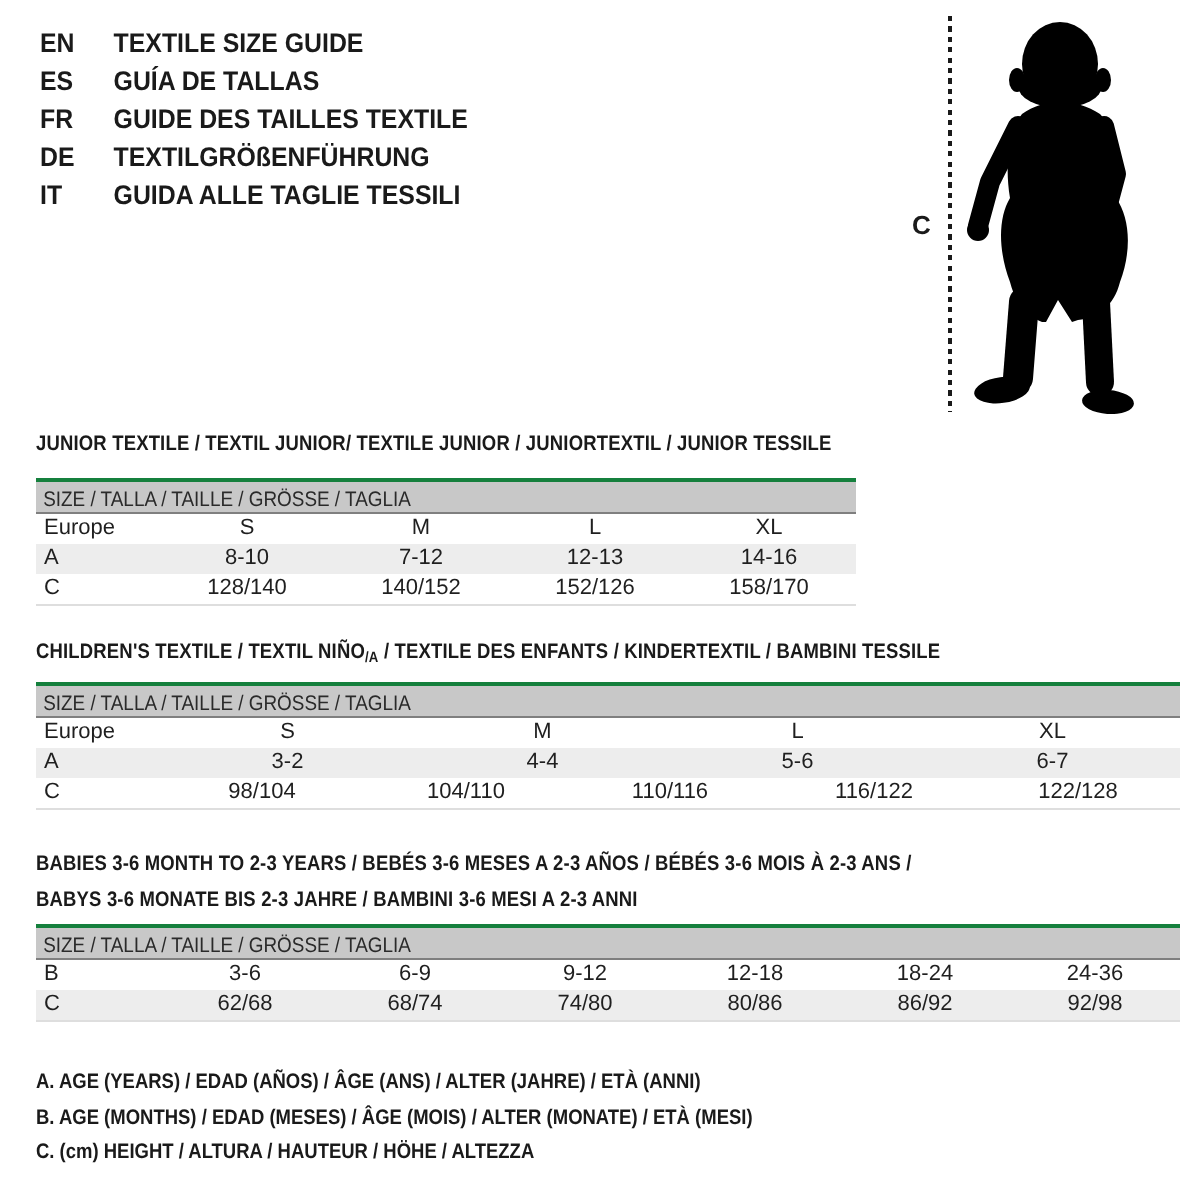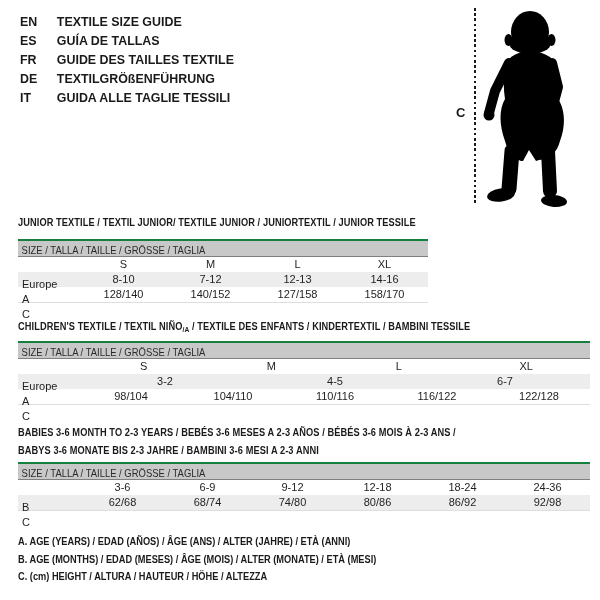--- a/index.html
+++ b/index.html
@@ -42,21 +42,21 @@
   .size-bar {
     height:15px; line-height:15px; background:#c8c8c8;
     border-top:2px solid #15803d; border-bottom:1px solid #7f7f7f;
   }
   .size-bar-text {
     display:inline-block; transform:scaleX(0.9); transform-origin:0 50%;
     font-size:10.5px; color:#2a2a2a; padding-left:4px; white-space:nowrap;
   }
   .trow { display:flex; height:15px; line-height:15px; font-size:11px; color:#1f1f1f; }
   .trow.stripe { background:#ededed; }
-  .trow .lbl { width:58px; padding-left:4px;margin-top:20px; }
+  .trow .lbl { width:58px; padding-left:4px; }
   .trow .cell { flex:1; text-align:center; }
 
   
   .footnotes { position:absolute; left:18px; top:533px; transform:scaleX(0.88); transform-origin:0 0; }
   .fn { height:17.5px; line-height:17.5px; font-weight:bold; font-size:10.5px; white-space:nowrap; }
 </style>
 </head>
 <body>
 
 <div class="page">
@@ -124,21 +124,21 @@
       <span class="lbl">A</span>
       <span class="cell">8-10</span>
       <span class="cell">7-12</span>
       <span class="cell">12-13</span>
       <span class="cell">14-16</span>
     </div>
     <div class="trow">
       <span class="lbl">C</span>
       <span class="cell">128/140</span>
       <span class="cell">140/152</span>
-      <span class="cell">127/158</span>
+      <span class="cell">152/126</span>
       <span class="cell">158/170</span>
     </div>
   </div>
 
   <div class="heading" id="heading-children">
     <span>CHILDREN'S TEXTILE / TEXTIL NIÑO</span><span class="sub">/A</span><span> / TEXTILE DES ENFANTS / KINDERTEXTIL / BAMBINI TESSILE</span>
   </div>
   <div class="tbl wide" id="table-children">
     <div class="size-bar">
       <span class="size-bar-text">SIZE / TALLA / TAILLE / GRÖSSE / TAGLIA</span>
@@ -146,21 +146,22 @@
     <div class="trow">
       <span class="lbl">Europe</span>
       <span class="cell">S</span>
       <span class="cell">M</span>
       <span class="cell">L</span>
       <span class="cell">XL</span>
     </div>
     <div class="trow stripe">
       <span class="lbl">A</span>
       <span class="cell">3-2</span>
-      <span class="cell">4-5</span>
+      <span class="cell">4-4</span>
+      <span class="cell">5-6</span>
       <span class="cell">6-7</span>
     </div>
     <div class="trow">
       <span class="lbl">C</span>
       <span class="cell">98/104</span>
       <span class="cell">104/110</span>
       <span class="cell">110/116</span>
       <span class="cell">116/122</span>
       <span class="cell">122/128</span>
     </div>

